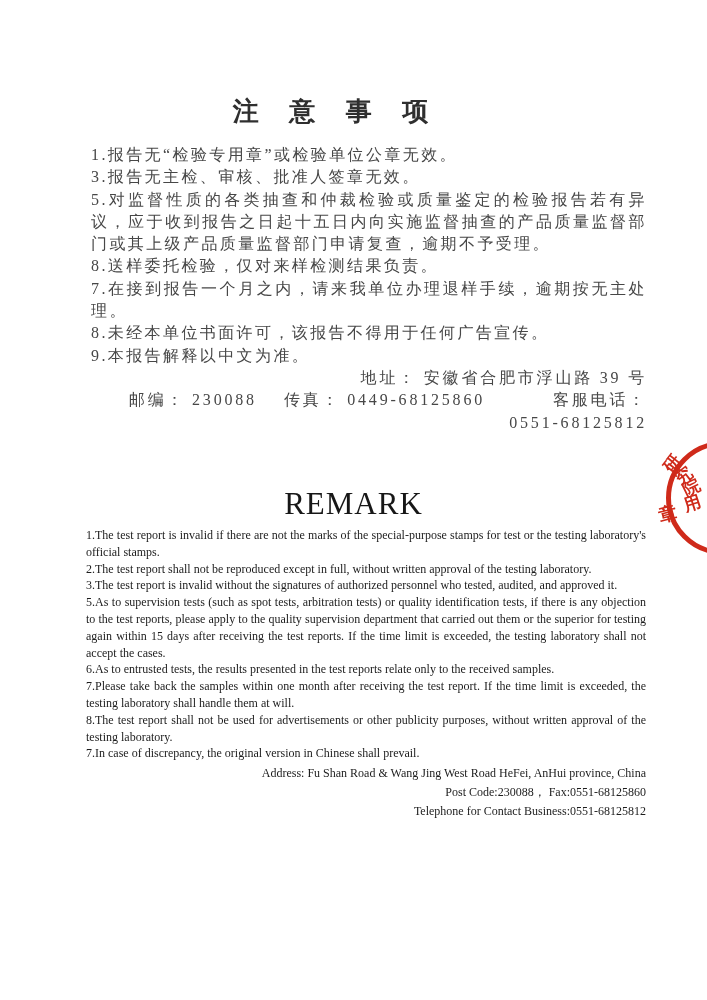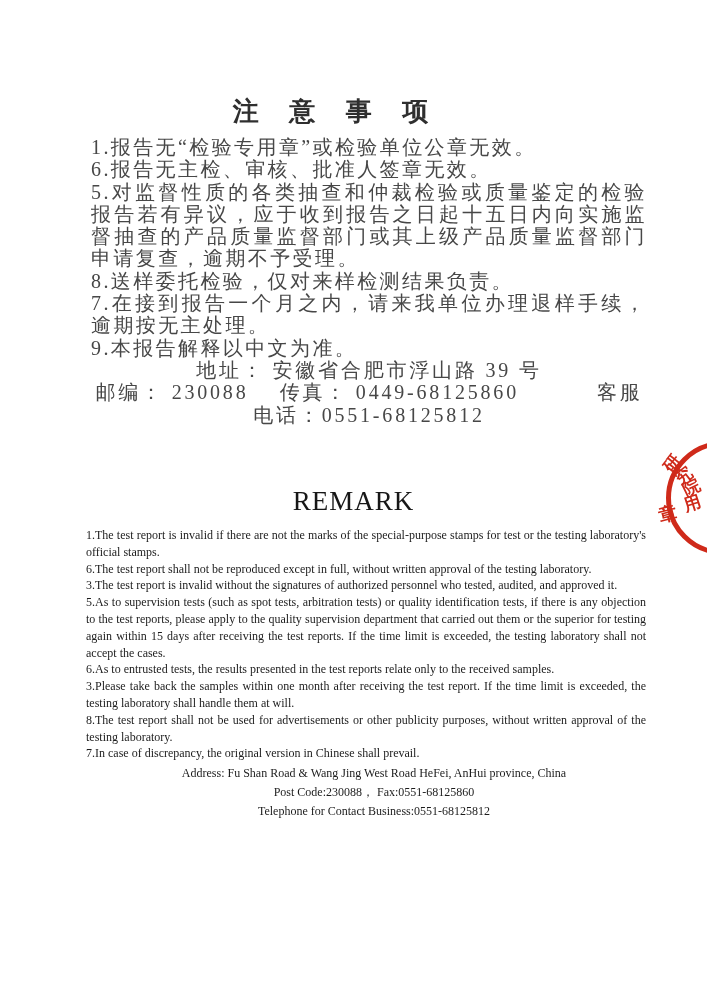--- a/index.html
+++ b/index.html
@@ -19,57 +19,57 @@
     width: 673px;
     text-align: center;
     font-size: 26px;
     font-weight: 600;
     letter-spacing: 12px;
     color: #2f2f2f;
     white-space: pre;
   }
   .cn-items {
     position: absolute;
-    top: 136px; left: 91px;
+    top: 144px; left: 91px;
     width: 556px;
-    font-size: 20px;
+    font-size: 16px;
     line-height: 22.3px;
     letter-spacing: 2.4px;
     color: #474747;
     text-align: justify;
   }
   .cn-items p { margin: 0; }
   .cn-items p.cn-addr {
-    text-align: center;
+    text-align: right;
     white-space: pre-wrap;
     letter-spacing: 2.8px;
   }
 
   
   .en-title {
     position: absolute;
     top: 486px; left: 0;
     width: 707px;
     text-align: center;
-    font-size: 27px;
+    font-size: 31px;
     letter-spacing: 1px;
     color: #171717;
   }
   .en-items {
     position: absolute;
     top: 527px; left: 86px;
     width: 560px;
     font-size: 12px;
     line-height: 16.8px;
     color: #1c1c1c;
     text-align: justify;
   }
   .en-items p { margin: 0; }
   .en-items p.en-addr {
-    text-align: center;
+    text-align: right;
     margin-top: 2.5px;
     white-space: pre-wrap;
     margin-left: 16px;
   }
 
   
   .stamp { position: absolute; top: 0; left: 0; }
   .stamp-ring {
     position: absolute;
     left: 666px; top: 441px;
@@ -94,38 +94,39 @@
 </style>
 </head>
 <body>
 
 <div class="page">
 
   <div class="cn-title">注 意 事 项</div>
 
   <div class="cn-items">
     <p>1.报告无“检验专用章”或检验单位公章无效。</p>
-    <p>6.报告无主检、审核、批准人签章无效。</p>
+    <p>3.报告无主检、审核、批准人签章无效。</p>
     <p>5.对监督性质的各类抽查和仲裁检验或质量鉴定的检验报告若有异议，应于收到报告之日起十五日内向实施监督抽查的产品质量监督部门或其上级产品质量监督部门申请复查，逾期不予受理。</p>
     <p>8.送样委托检验，仅对来样检测结果负责。</p>
     <p>7.在接到报告一个月之内，请来我单位办理退样手续，逾期按无主处理。</p>
+    <p>8.未经本单位书面许可，该报告不得用于任何广告宣传。</p>
     <p>9.本报告解释以中文为准。</p>
     <p class="cn-addr">地址： 安徽省合肥市浮山路 39 号</p>
     <p class="cn-addr">邮编： 230088    传真： 0449-68125860          客服电话：0551-68125812</p>
   </div>
 
   <div class="en-title">REMARK</div>
 
   <div class="en-items">
     <p>1.The test report is invalid if there are not the marks of the special-purpose stamps for test or the testing laboratory's official stamps.</p>
-    <p>6.The test report shall not be reproduced except in full, without written approval of the testing laboratory.</p>
+    <p>2.The test report shall not be reproduced except in full, without written approval of the testing laboratory.</p>
     <p>3.The test report is invalid without the signatures of authorized personnel who tested, audited, and approved it.</p>
     <p>5.As to supervision tests (such as spot tests, arbitration tests) or quality identification tests, if there is any objection to the test reports, please apply to the quality supervision department that carried out them or the superior for testing again within 15 days after receiving the test reports. If the time limit is exceeded, the testing laboratory shall not accept the cases.</p>
     <p>6.As to entrusted tests, the results presented in the test reports relate only to the received samples.</p>
-    <p>3.Please take back the samples within one month after receiving the test report. If the time limit is exceeded, the testing laboratory shall handle them at will.</p>
+    <p>7.Please take back the samples within one month after receiving the test report. If the time limit is exceeded, the testing laboratory shall handle them at will.</p>
     <p>8.The test report shall not be used for advertisements or other publicity  purposes, without written approval of the testing laboratory.</p>
     <p>7.In case of discrepancy, the original version in Chinese shall prevail.</p>
     <p class="en-addr">Address: Fu Shan Road &amp; Wang Jing West Road HeFei, AnHui province, China</p>
     <p class="en-addr">Post Code:230088， Fax:0551-68125860</p>
     <p class="en-addr">Telephone for Contact Business:0551-68125812</p>
   </div>
 
   <div class="stamp">
     <div class="stamp-ring"></div>
     <span class="stamp-char sc0">研</span>

